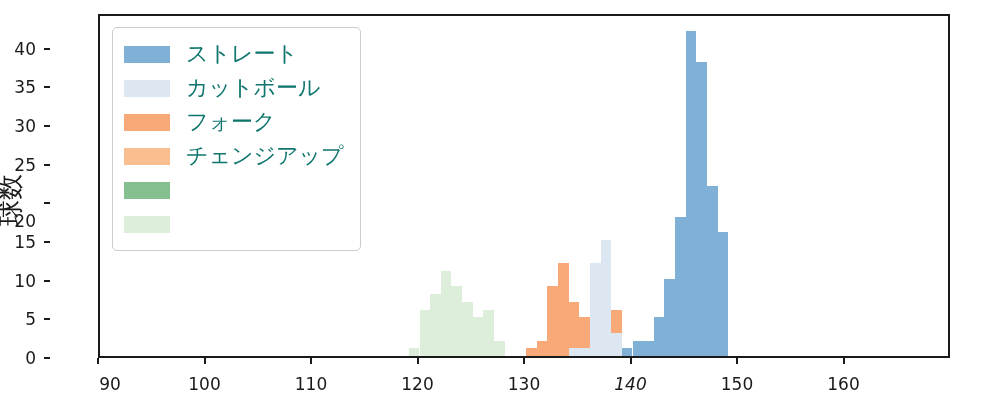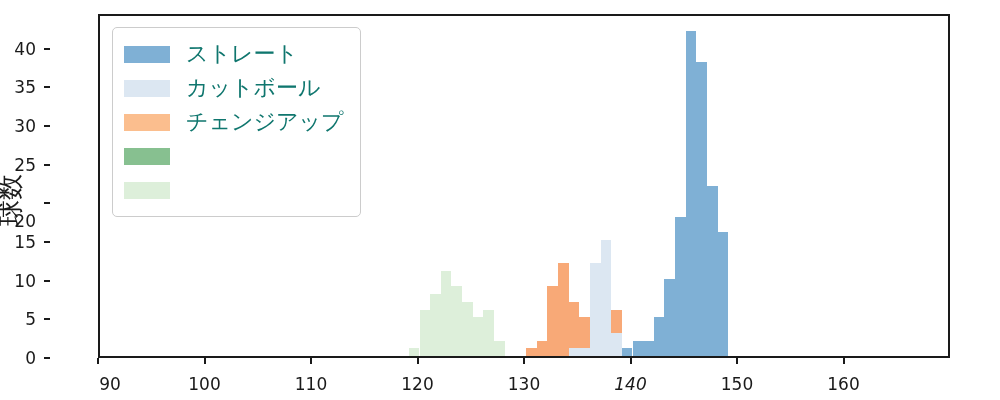--- a/index.html
+++ b/index.html
@@ -237,20 +237,24 @@
   <div id="legend">
       <div class="legend-row">
         <span class="legend-swatch" style="background: rgb(127, 176, 213);"></span>
         <span class="legend-text">ストレート</span>
       </div>
       <div class="legend-row">
         <span class="legend-swatch" style="background: rgb(220, 231, 242);"></span>
         <span class="legend-text">カットボール</span>
       </div>
       <div class="legend-row">
+        <span class="legend-swatch" style="background: rgb(248, 169, 119);"></span>
+        <span class="legend-text">フォーク</span>
+      </div>
+      <div class="legend-row">
         <span class="legend-swatch" style="background: rgb(251, 190, 142);"></span>
         <span class="legend-text">チェンジアップ</span>
       </div>
       <div class="legend-row">
         <span class="legend-swatch" style="background: rgb(135, 192, 144);"></span>
       </div>
       <div class="legend-row">
         <span class="legend-swatch" style="background: rgb(221, 239, 218);"></span>
       </div>
     </div>

